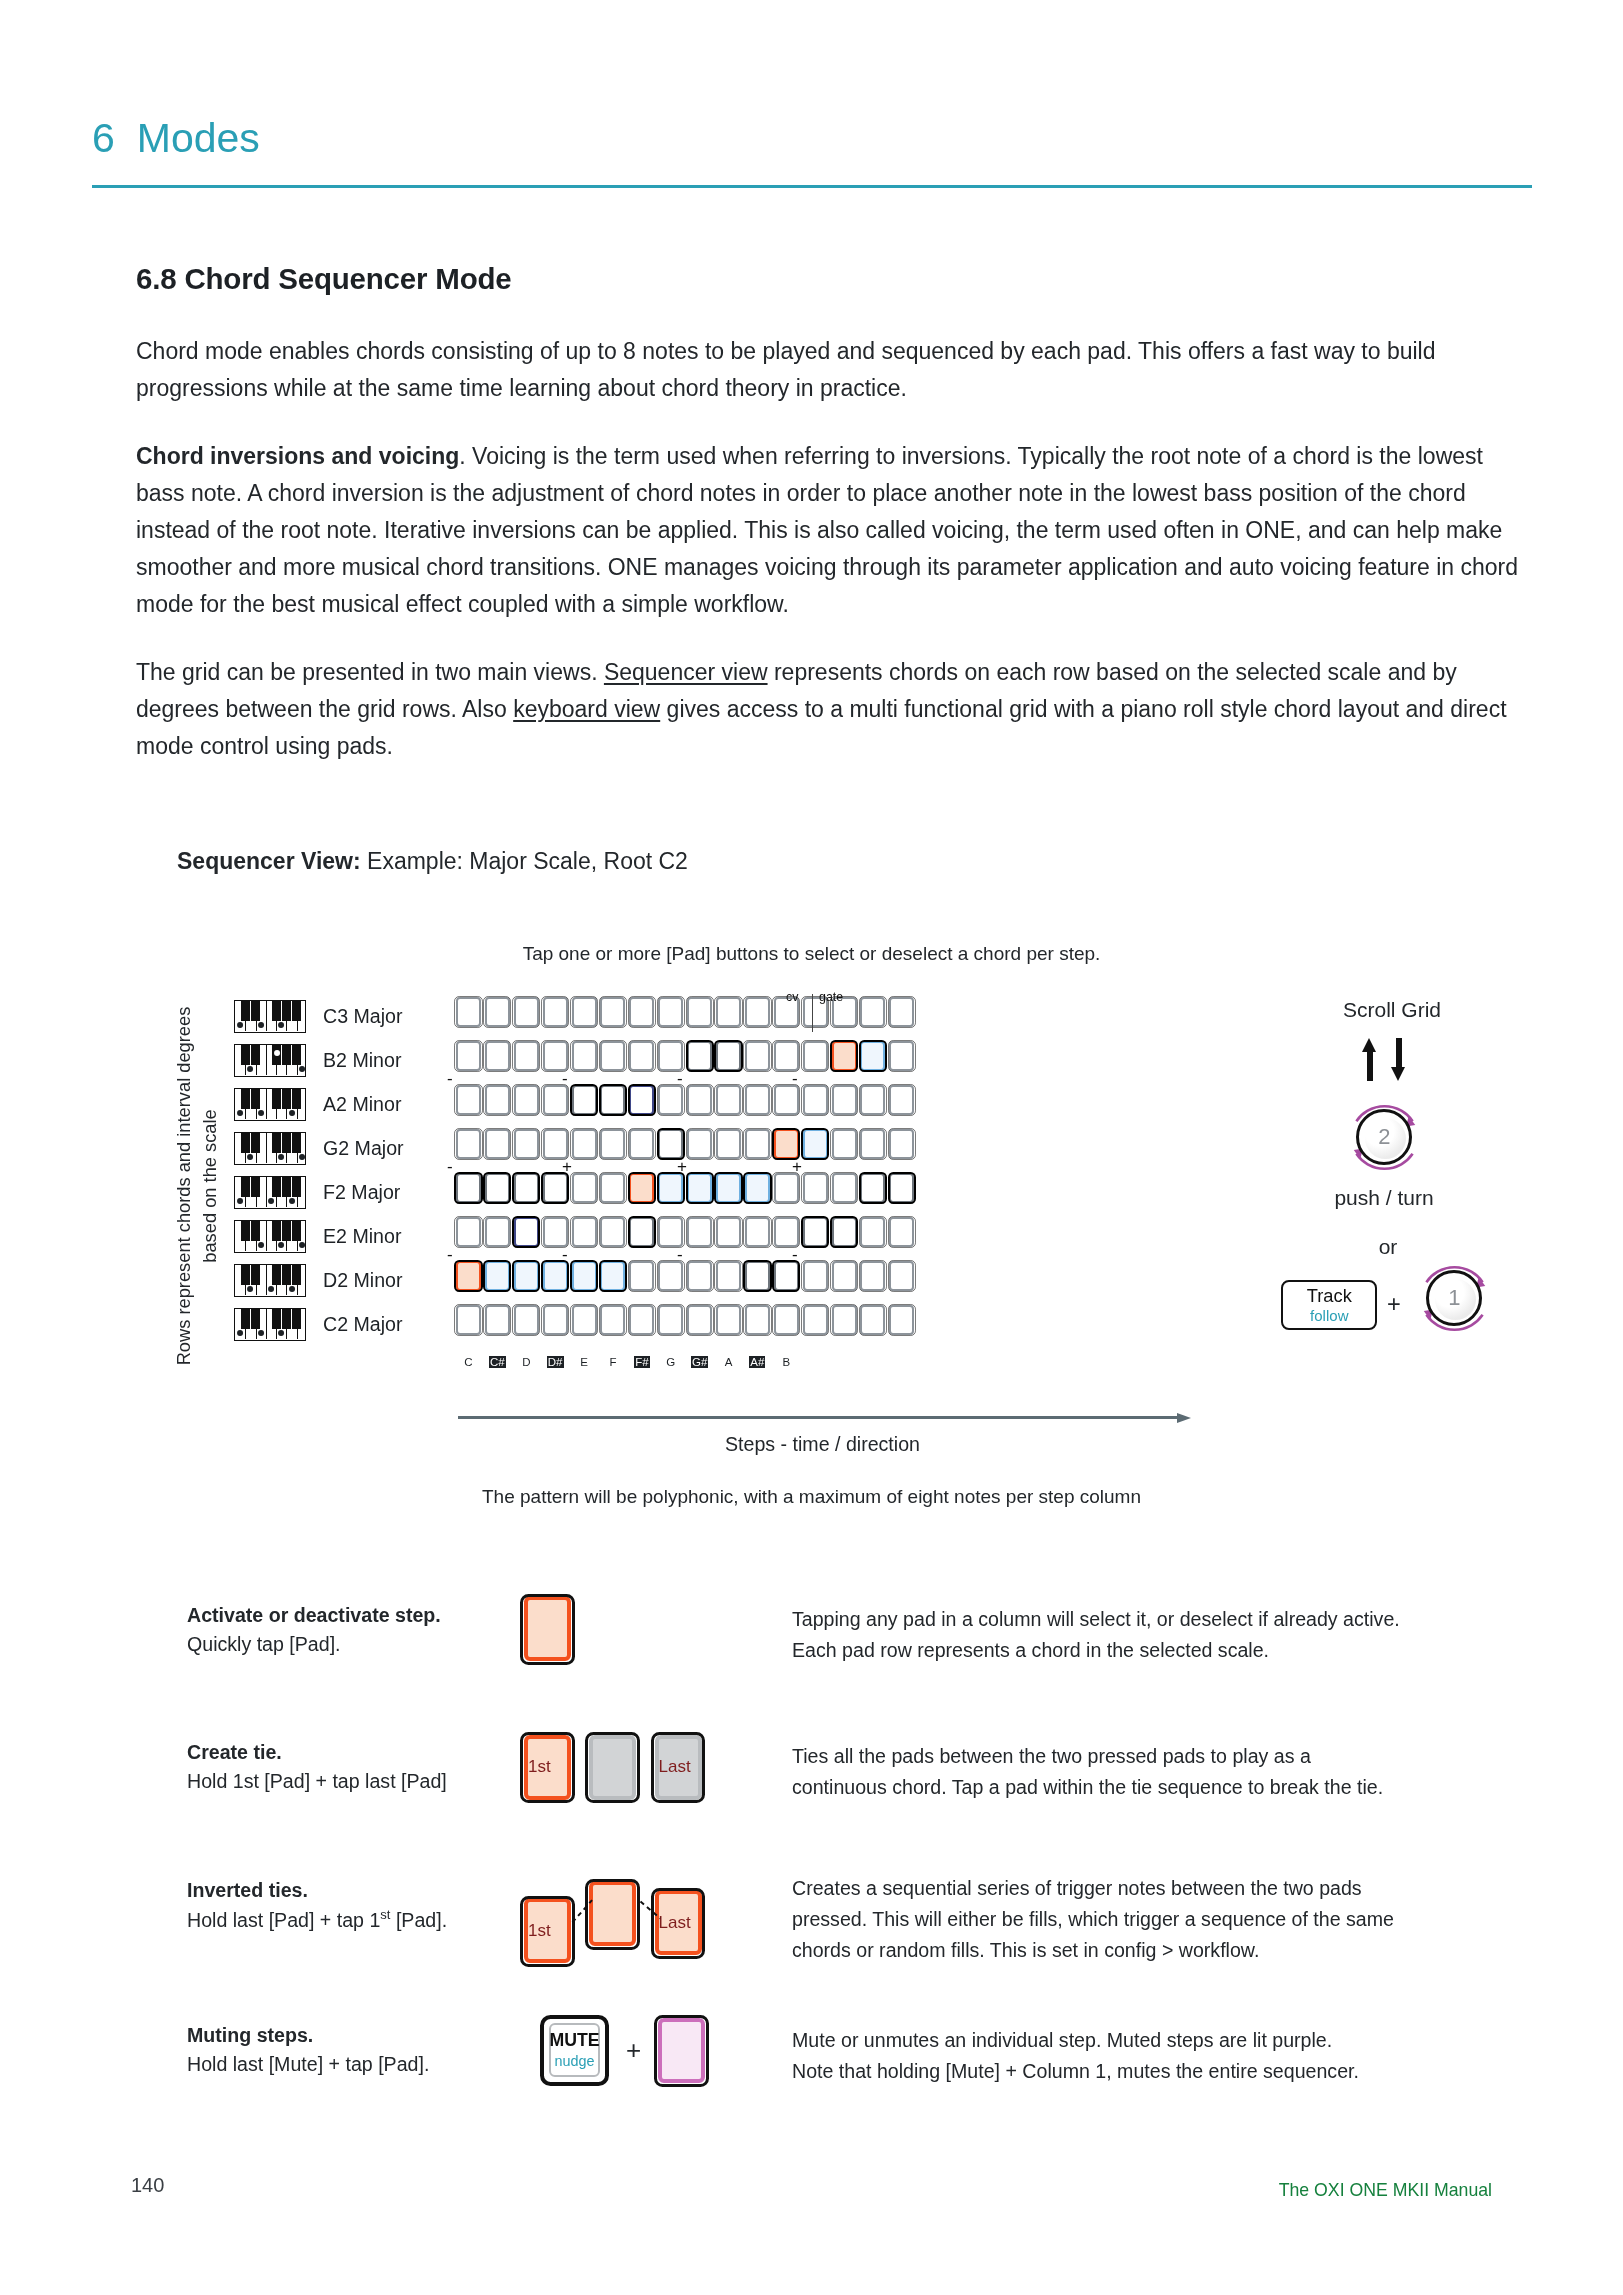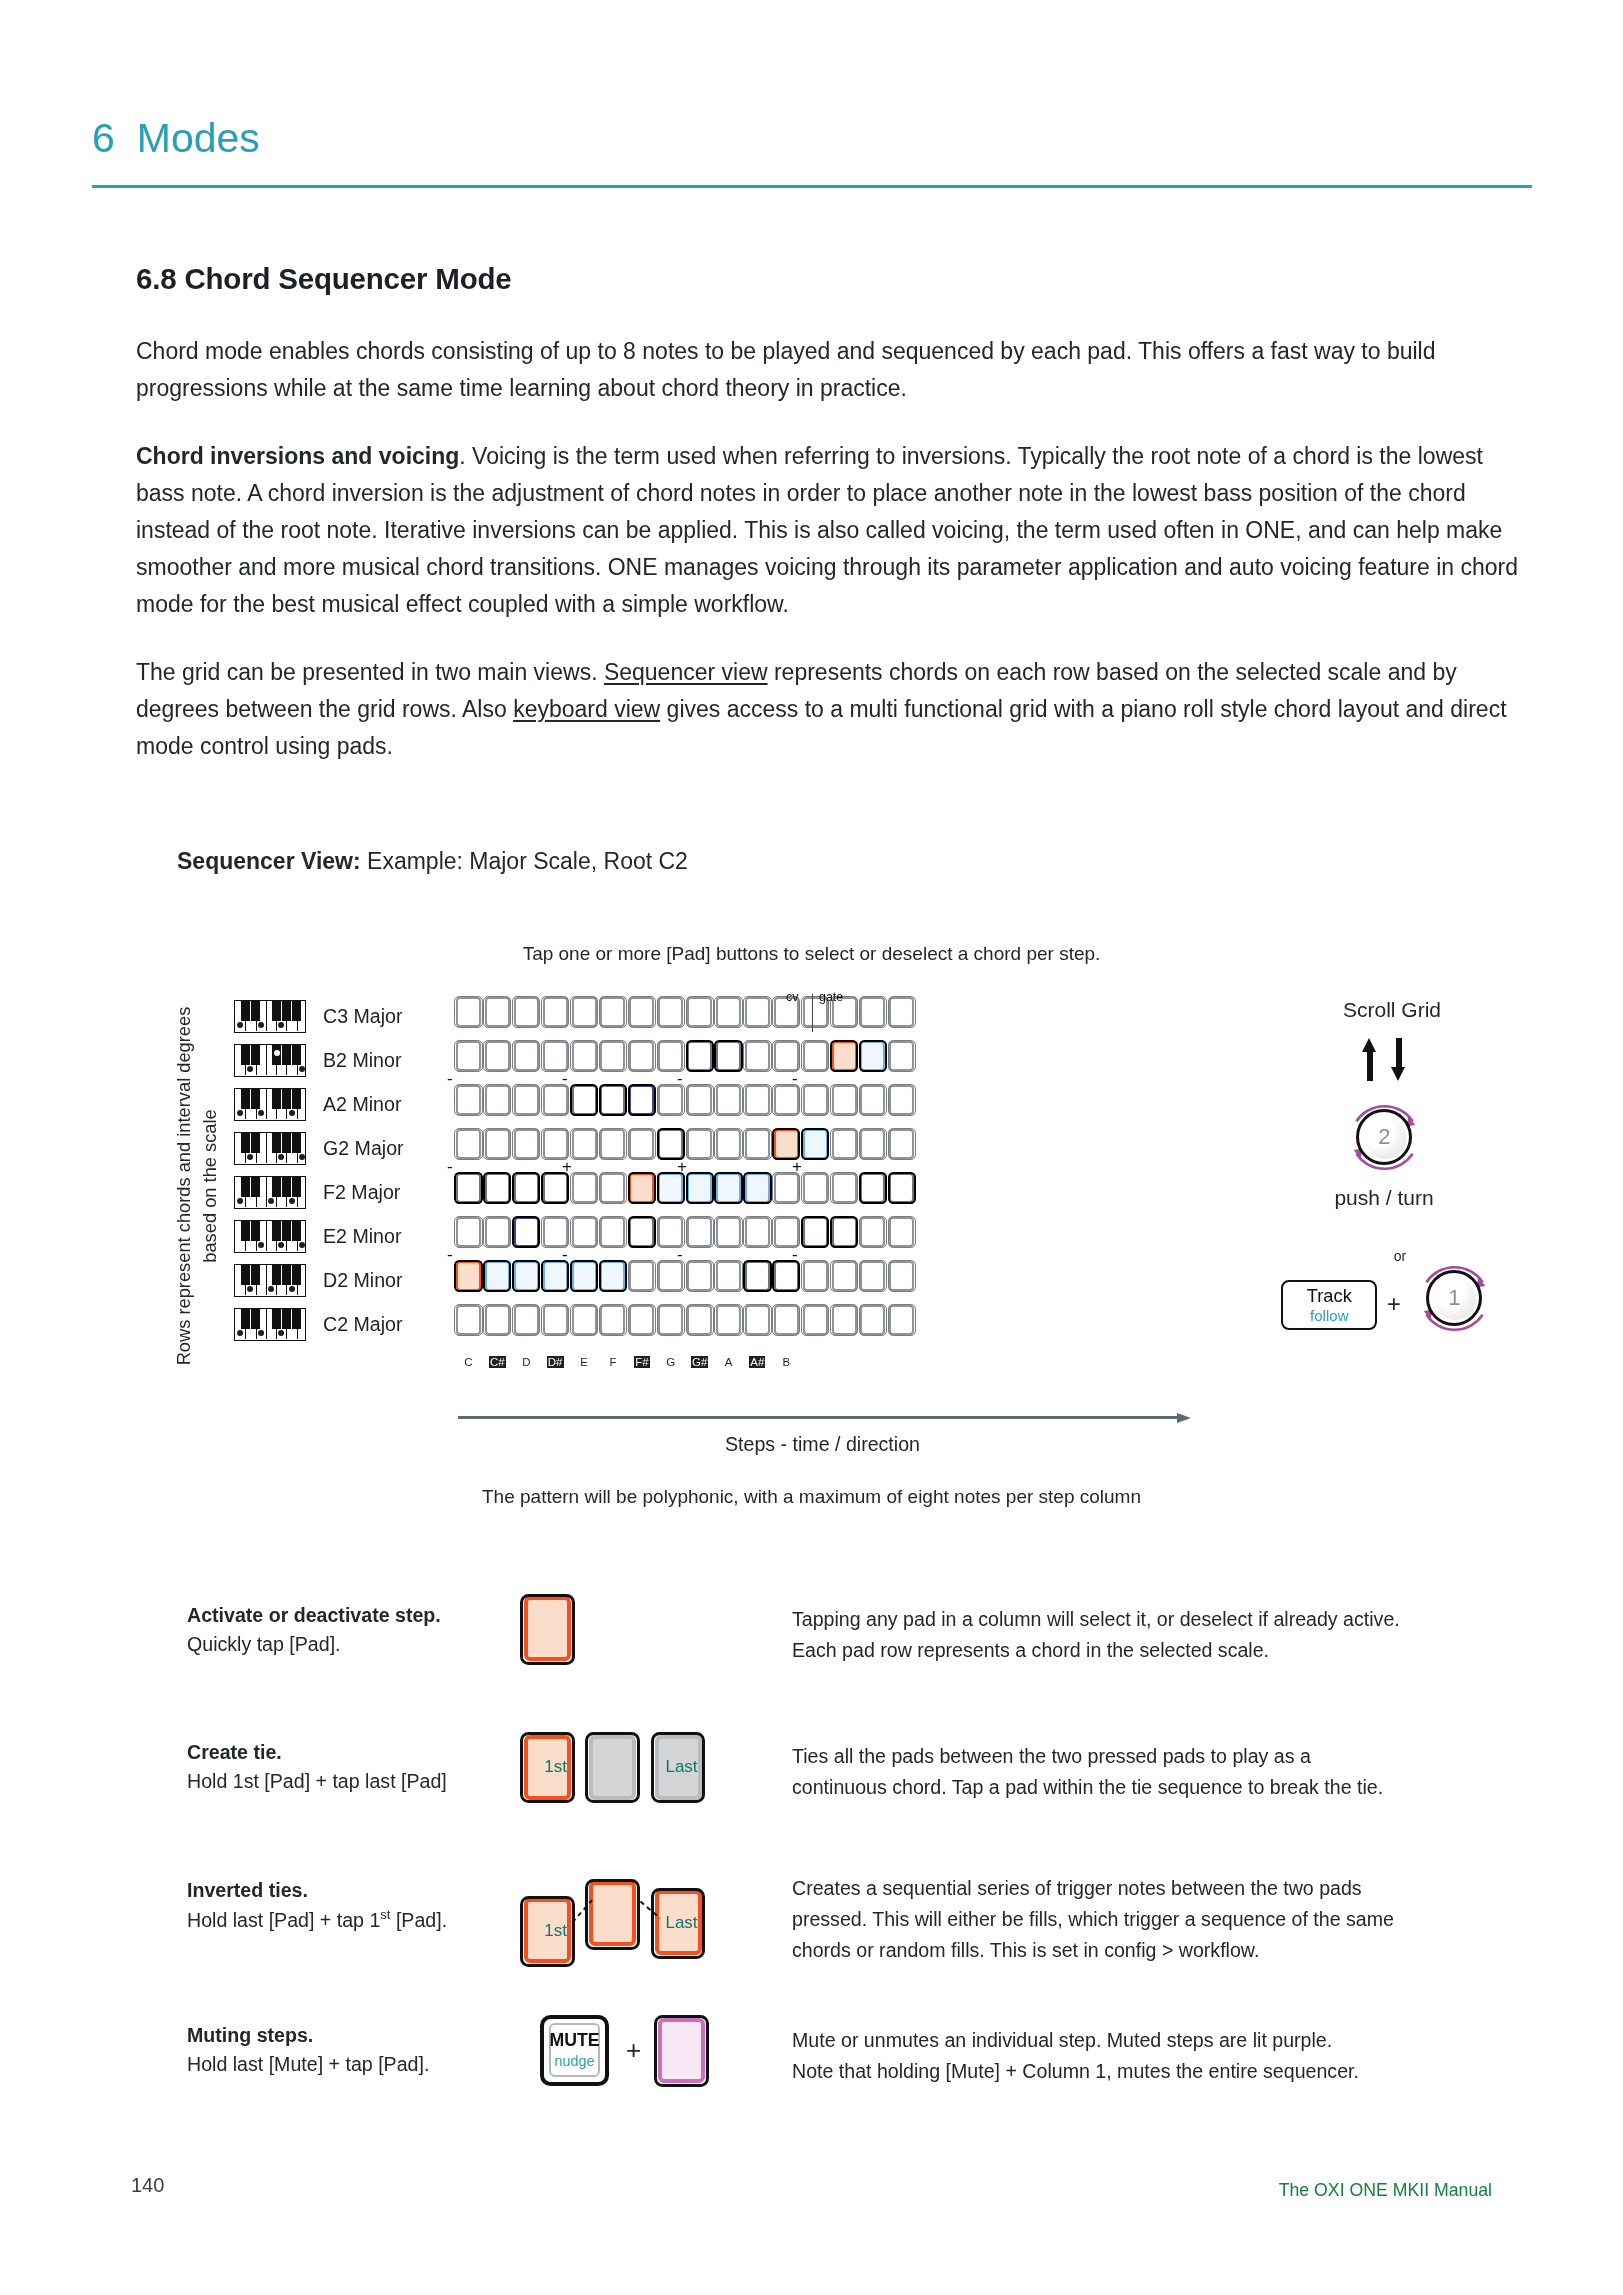--- a/index.html
+++ b/index.html
@@ -88,42 +88,42 @@
   .arr.down .tip{bottom:0;border-top:14.4px solid #111;}
 
   .knob-wrap{position:absolute;width:85px;height:85px;}
   .knob{position:absolute;left:14.4px;top:14.4px;width:56px;height:56px;border-radius:50%;border:3.3px solid #111;background:#fff;box-sizing:border-box;
         display:flex;align-items:center;justify-content:center;}
   .knob .inner{position:absolute;left:5.2px;top:5.2px;width:41px;height:41px;border-radius:50%;
         background:radial-gradient(circle at 35% 32%, #ffffff 38%, #ececec 70%, #e4e4e4 100%);}
   .knob .num{position:relative;font-size:22px;color:#8d9196;}
   .knob-arc{position:absolute;left:0;top:0;width:85px;height:85px;}
   .push-turn{position:absolute;left:0;top:204px;width:242px;text-align:center;font-size:21px;}
-  .or-lbl{position:absolute;left:16px;top:253px;width:242px;text-align:center;font-size:14px;margin-top:13px;}
+  .or-lbl{position:absolute;left:4px;top:253px;width:242px;text-align:center;font-size:21px;}
   .trackbtn{position:absolute;left:18.3px;top:298px;width:92px;height:46px;border:2.2px solid #111;border-radius:7.9px;background:#fff;
             display:flex;flex-direction:column;align-items:center;justify-content:center;}
   .trackbtn .t1{font-size:18.3px;color:#111;line-height:1;}
   .trackbtn .t2{font-size:15px;color:#2a9fb5;line-height:1;margin-top:2px;}
   .plus-sm{position:absolute;left:124px;top:309px;font-size:23.6px;}
 
   
   .instr{position:absolute;left:0;width:1623px;}
   .ititle{position:absolute;left:187px;width:340px;font-size:19.6px;}
   .ititle b{font-weight:bold;display:block;margin-bottom:5.9px;}
   .idesc{position:absolute;left:792px;width:727px;font-size:19.6px;line-height:31px;}
   sup.st{font-size:13px;vertical-align:super;}
 
   .bigpad{
     width:47px;height:65px;box-sizing:border-box;position:relative;
     border:4.6px solid #f4511e;border-radius:5.9px;background:#fbddcb;
   }
   .bigpad::after{content:"";position:absolute;left:-7.9px;top:-6.5px;right:-7.9px;bottom:-7.9px;border:3.3px solid #111;border-radius:8.5px;}
   .bigpad.grey{border-color:#b9bcbf;background:#d2d4d6;}
   .bigpad.purple{border-color:#cc6fbb;background:#f8e8f5;}
-  .bigpad .cap{position:absolute;left:0;right:0;top:50%;transform:translateY(-50%);text-align:right;font-size:17px;color:#0f766e;}
+  .bigpad .cap{position:absolute;left:0;right:0;top:50%;transform:translateY(-50%);text-align:left;font-size:17px;color:#7f1d1d;}
   .mutebtn{width:69px;height:71px;box-sizing:border-box;border:4.6px solid #111;border-radius:10.5px;background:#fff;position:relative;
            display:flex;flex-direction:column;align-items:center;justify-content:center;}
   .mutebtn .inner{position:absolute;left:4.6px;top:4.6px;right:4.6px;bottom:4.6px;border:2.6px solid #b7babd;border-radius:5.9px;}
   .mutebtn .m1{position:relative;font-size:17.7px;font-weight:bold;color:#111;line-height:1;}
   .mutebtn .m2{position:relative;font-size:14.4px;color:#2a9fb5;line-height:1;margin-top:3.9px;}
   .plus-b{font-size:26px;}
 
   
   .pagenum{position:absolute;left:131px;top:2174px;font-size:20px;color:#3a3f44;}
   .footman{position:absolute;right:131px;top:2180px;font-size:17.7px;color:#15803d;}

